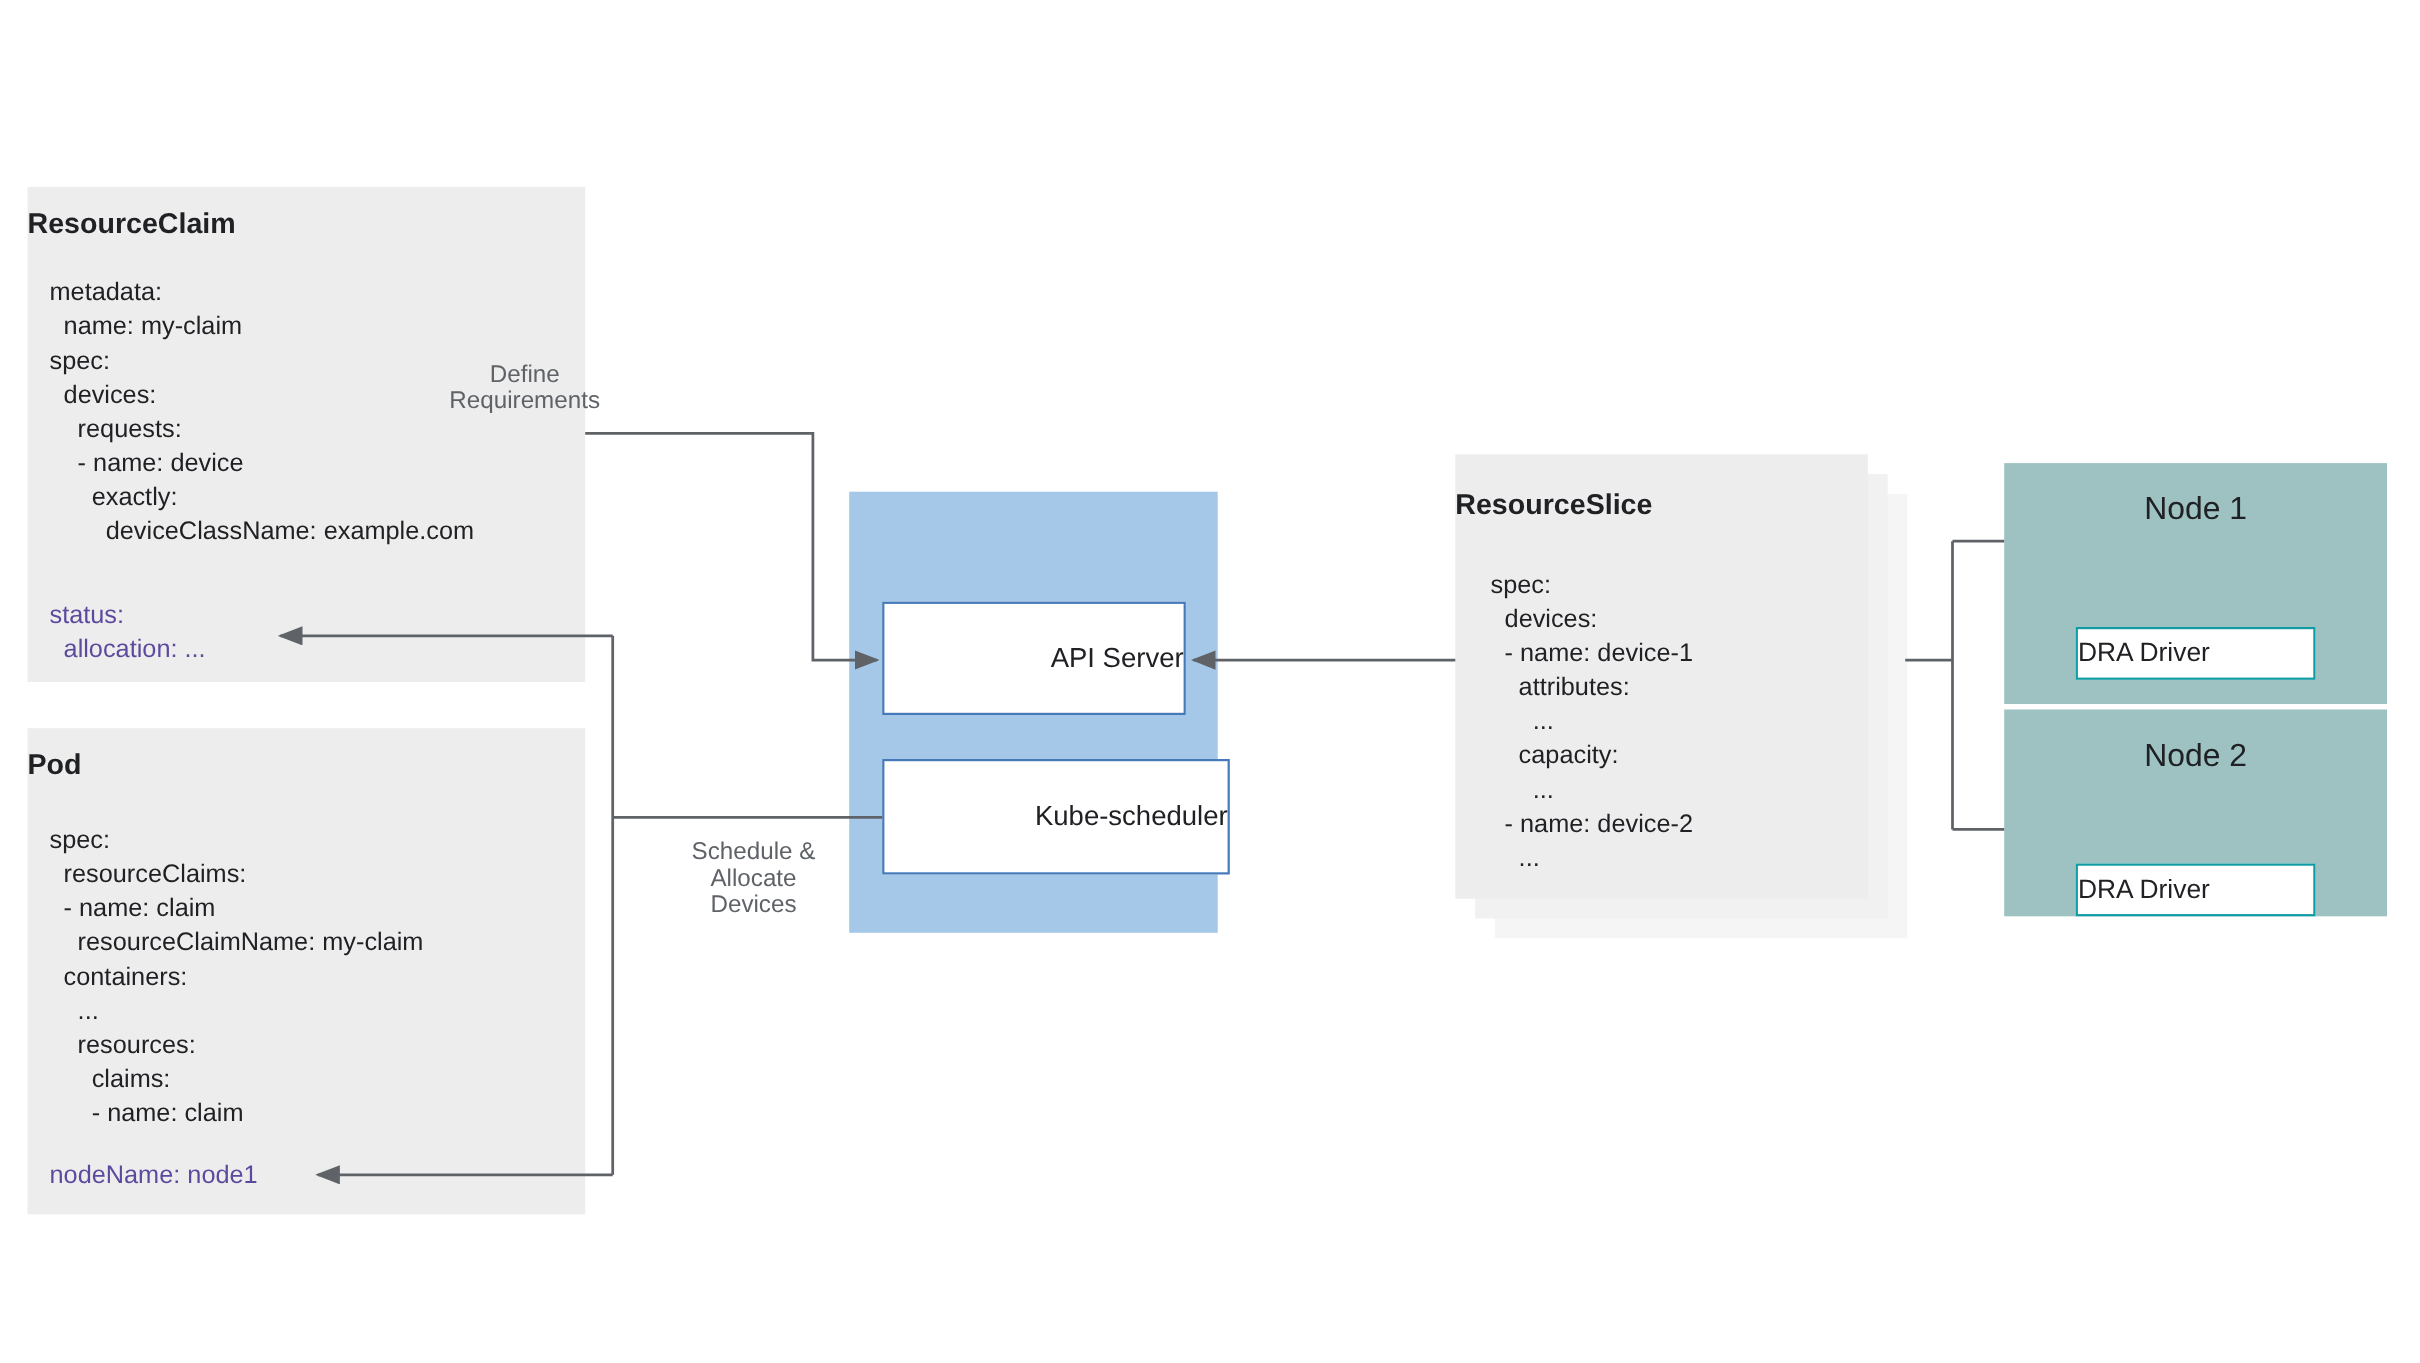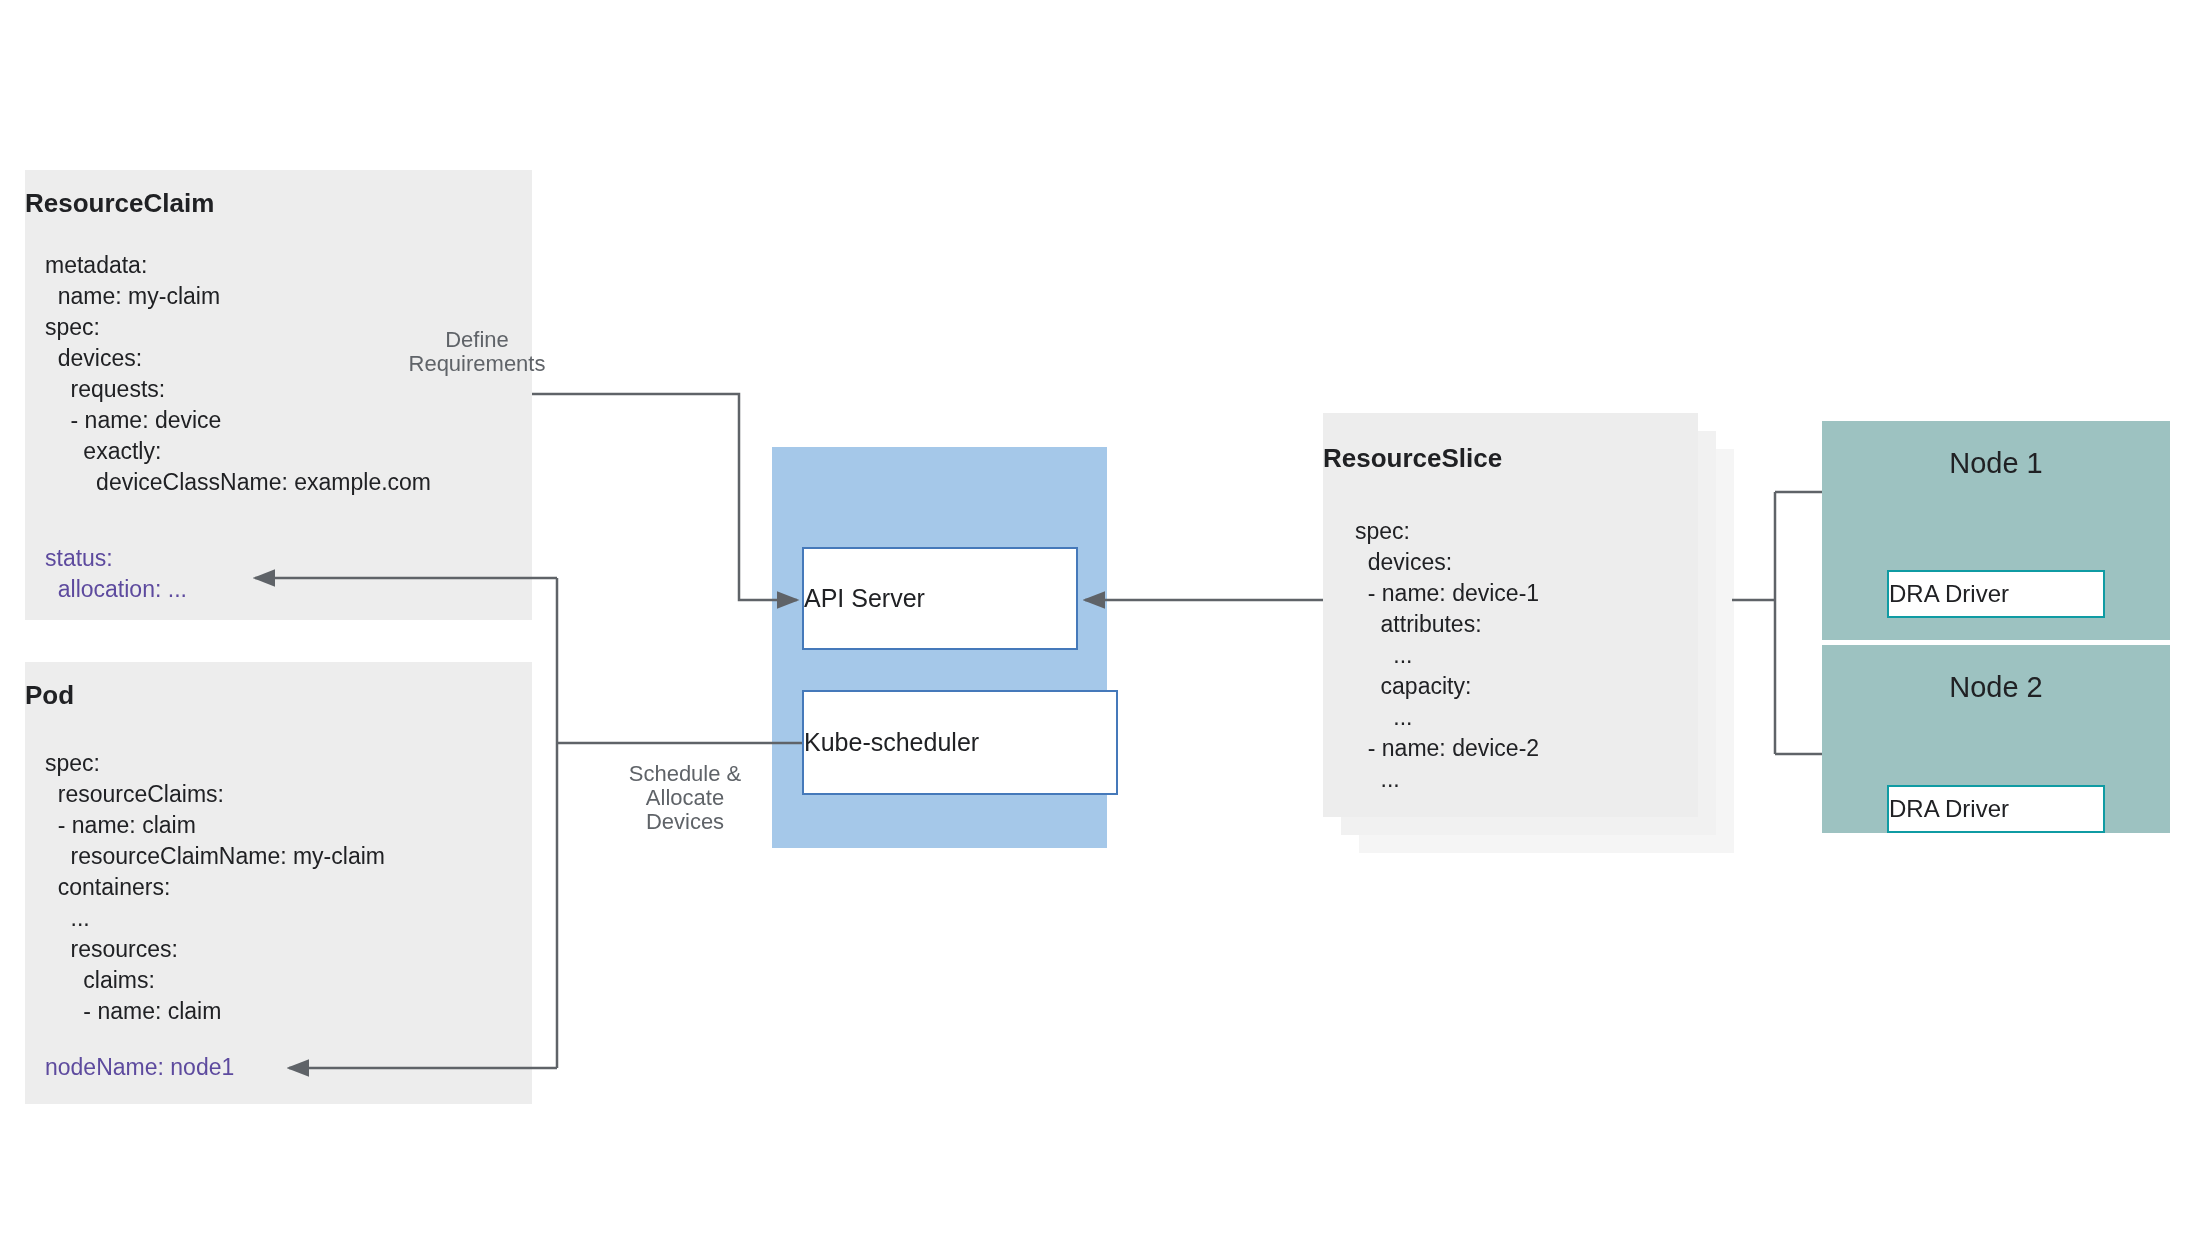--- a/index.html
+++ b/index.html
@@ -22,21 +22,21 @@
     position:absolute;left:0;top:26px;width:100%;text-align:center;
     font-size:29px;font-weight:400;color:var(--ink);
   }
   .yaml{
     position:absolute;white-space:pre;font-size:23px;line-height:31px;color:var(--ink);
   }
   .yaml.purple{color:var(--purple);}
   .cp-box{position:absolute;background:var(--blue);}
   .inner-box{
     position:absolute;background:var(--white);border:2px solid var(--blue-border);
-    display:flex;align-items:center;justify-content:flex-start;font-size:25px;color:var(--ink);
+    display:flex;align-items:center;justify-content:flex-end;font-size:25px;color:var(--ink);
     box-sizing:border-box;
   }
   .node-box{position:absolute;background:var(--teal);}
   .driver-box{
     position:absolute;background:var(--white);border:2px solid var(--teal-border);
     display:flex;align-items:center;font-size:24px;color:var(--ink);
     box-sizing:border-box;
   }
   .edge-label{
     position:absolute;width:280px;text-align:center;white-space:pre-line;

